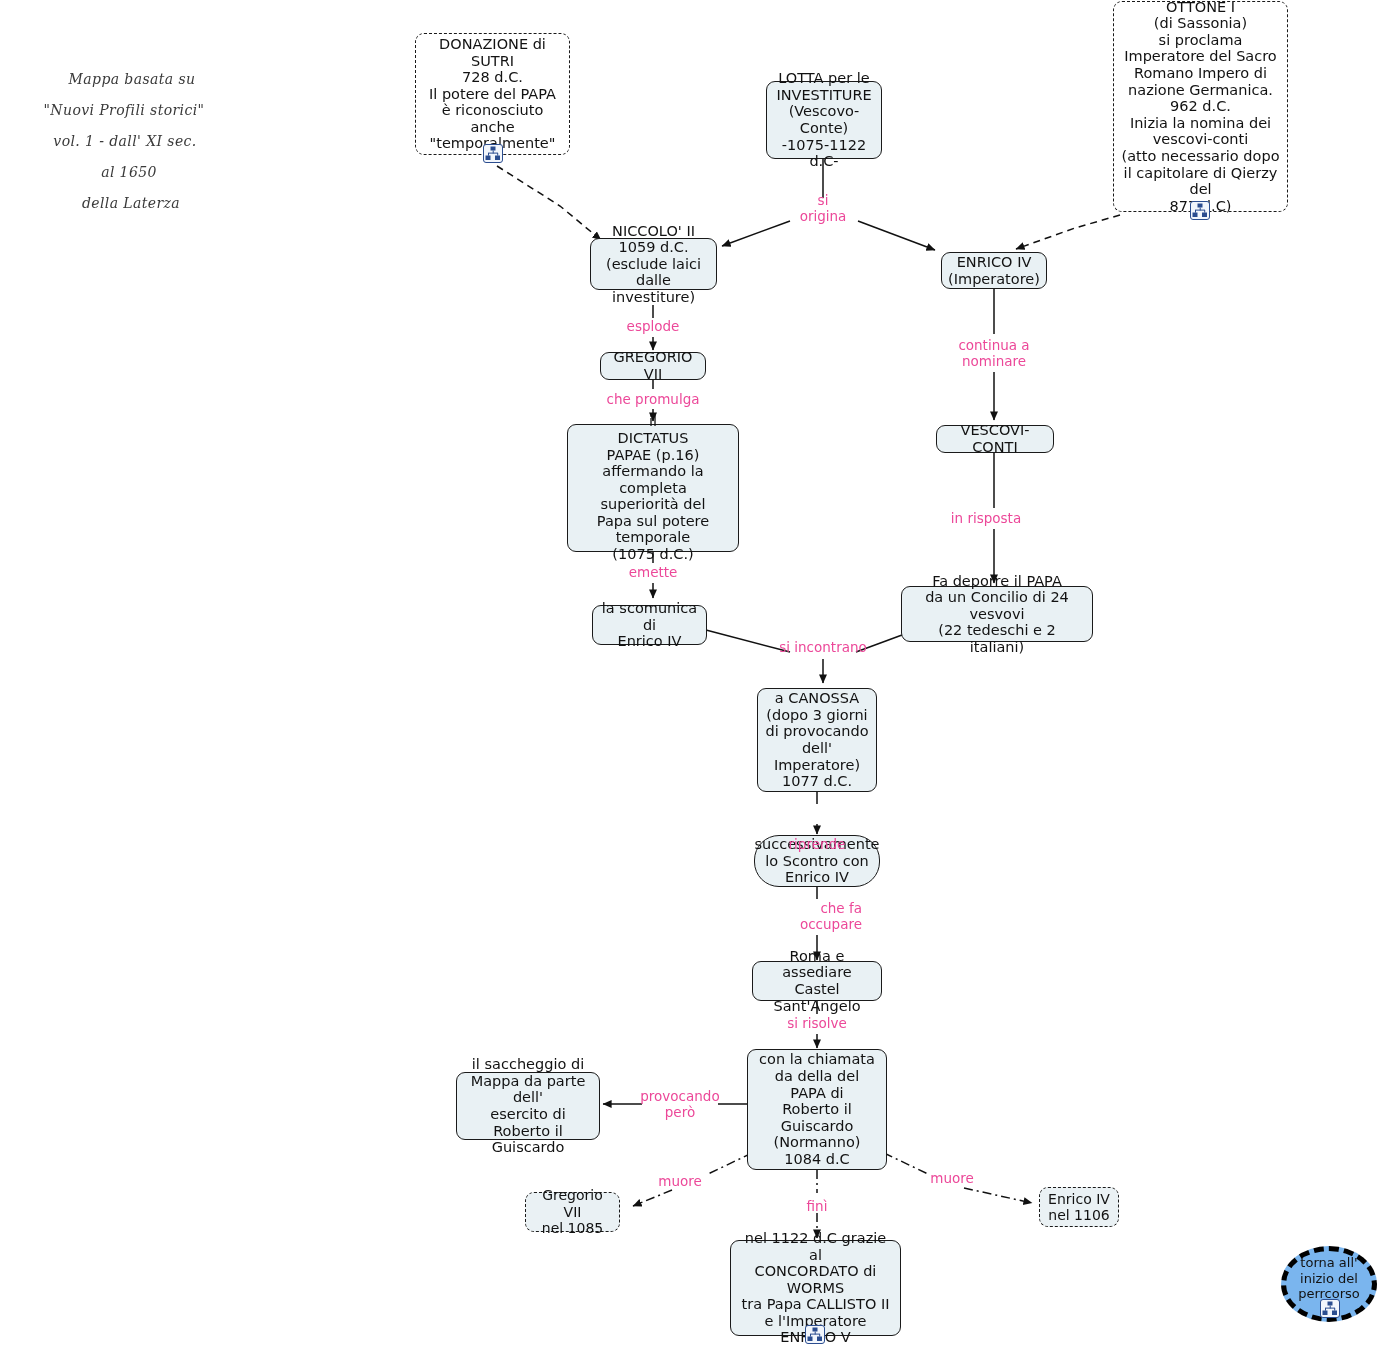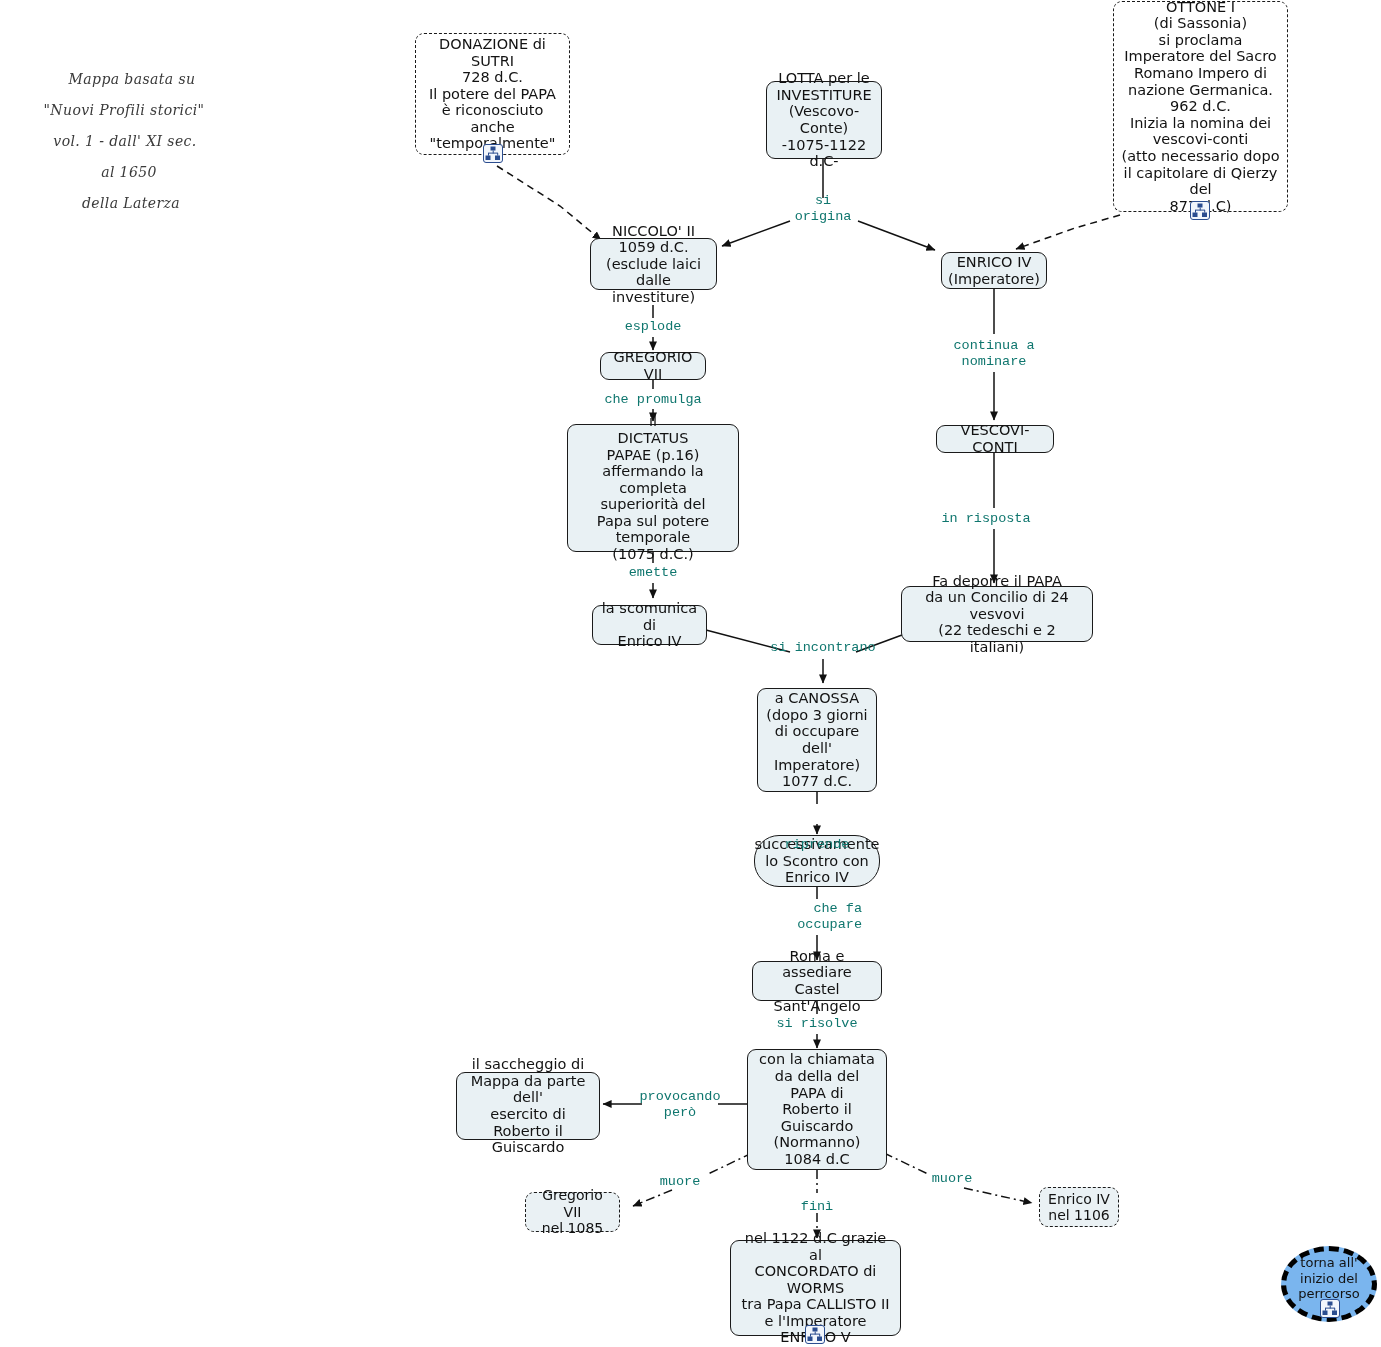--- a/index.html
+++ b/index.html
@@ -40,26 +40,25 @@
   .node.dashed.tinted{background:#eaf1f4;}
   .node.small{font-size:14px;line-height:16.4px;}
   .node p{margin:0;}
   .node .gap{height:13px;}
 
   
   .elabel{
     position:absolute;
     font-size:13.5px;
     line-height:15.6px;
-    color:#0f766e;
+    color:#ec4899;
     text-align:center;
     white-space:pre;
     background:transparent;
     z-index:4;
-    font-family:Liberation Mono, monospace;
   }
 
   
   .credit{
     position:absolute;
     left:24px;top:64px;
     width:200px;
     font-family:"DejaVu Serif", serif;
     font-style:italic;
     color:#3a3a3a;
@@ -283,21 +282,21 @@
 
   <div class="node" style="left:901px;top:586px;width:192px;height:56px;">
     <p>Fa deporre il PAPA</p>
     <p>da un Concilio di 24 vesvovi</p>
     <p>(22 tedeschi e 2 italiani)</p>
   </div>
 
   <div class="node" style="left:757px;top:688px;width:120px;height:104px;">
     <p>a CANOSSA</p>
     <p>(dopo 3 giorni</p>
-    <p>di occupare dell'</p>
+    <p>di provocando dell'</p>
     <p>Imperatore)</p>
     <div class="gap"></div>
     <p>1077 d.C.</p>
   </div>
 
   <div class="node" style="left:754px;top:835px;width:126px;height:52px;border-radius:25px;">
     <p>successivamente</p>
     <p>lo Scontro con</p>
     <p>Enrico IV</p>
   </div>

